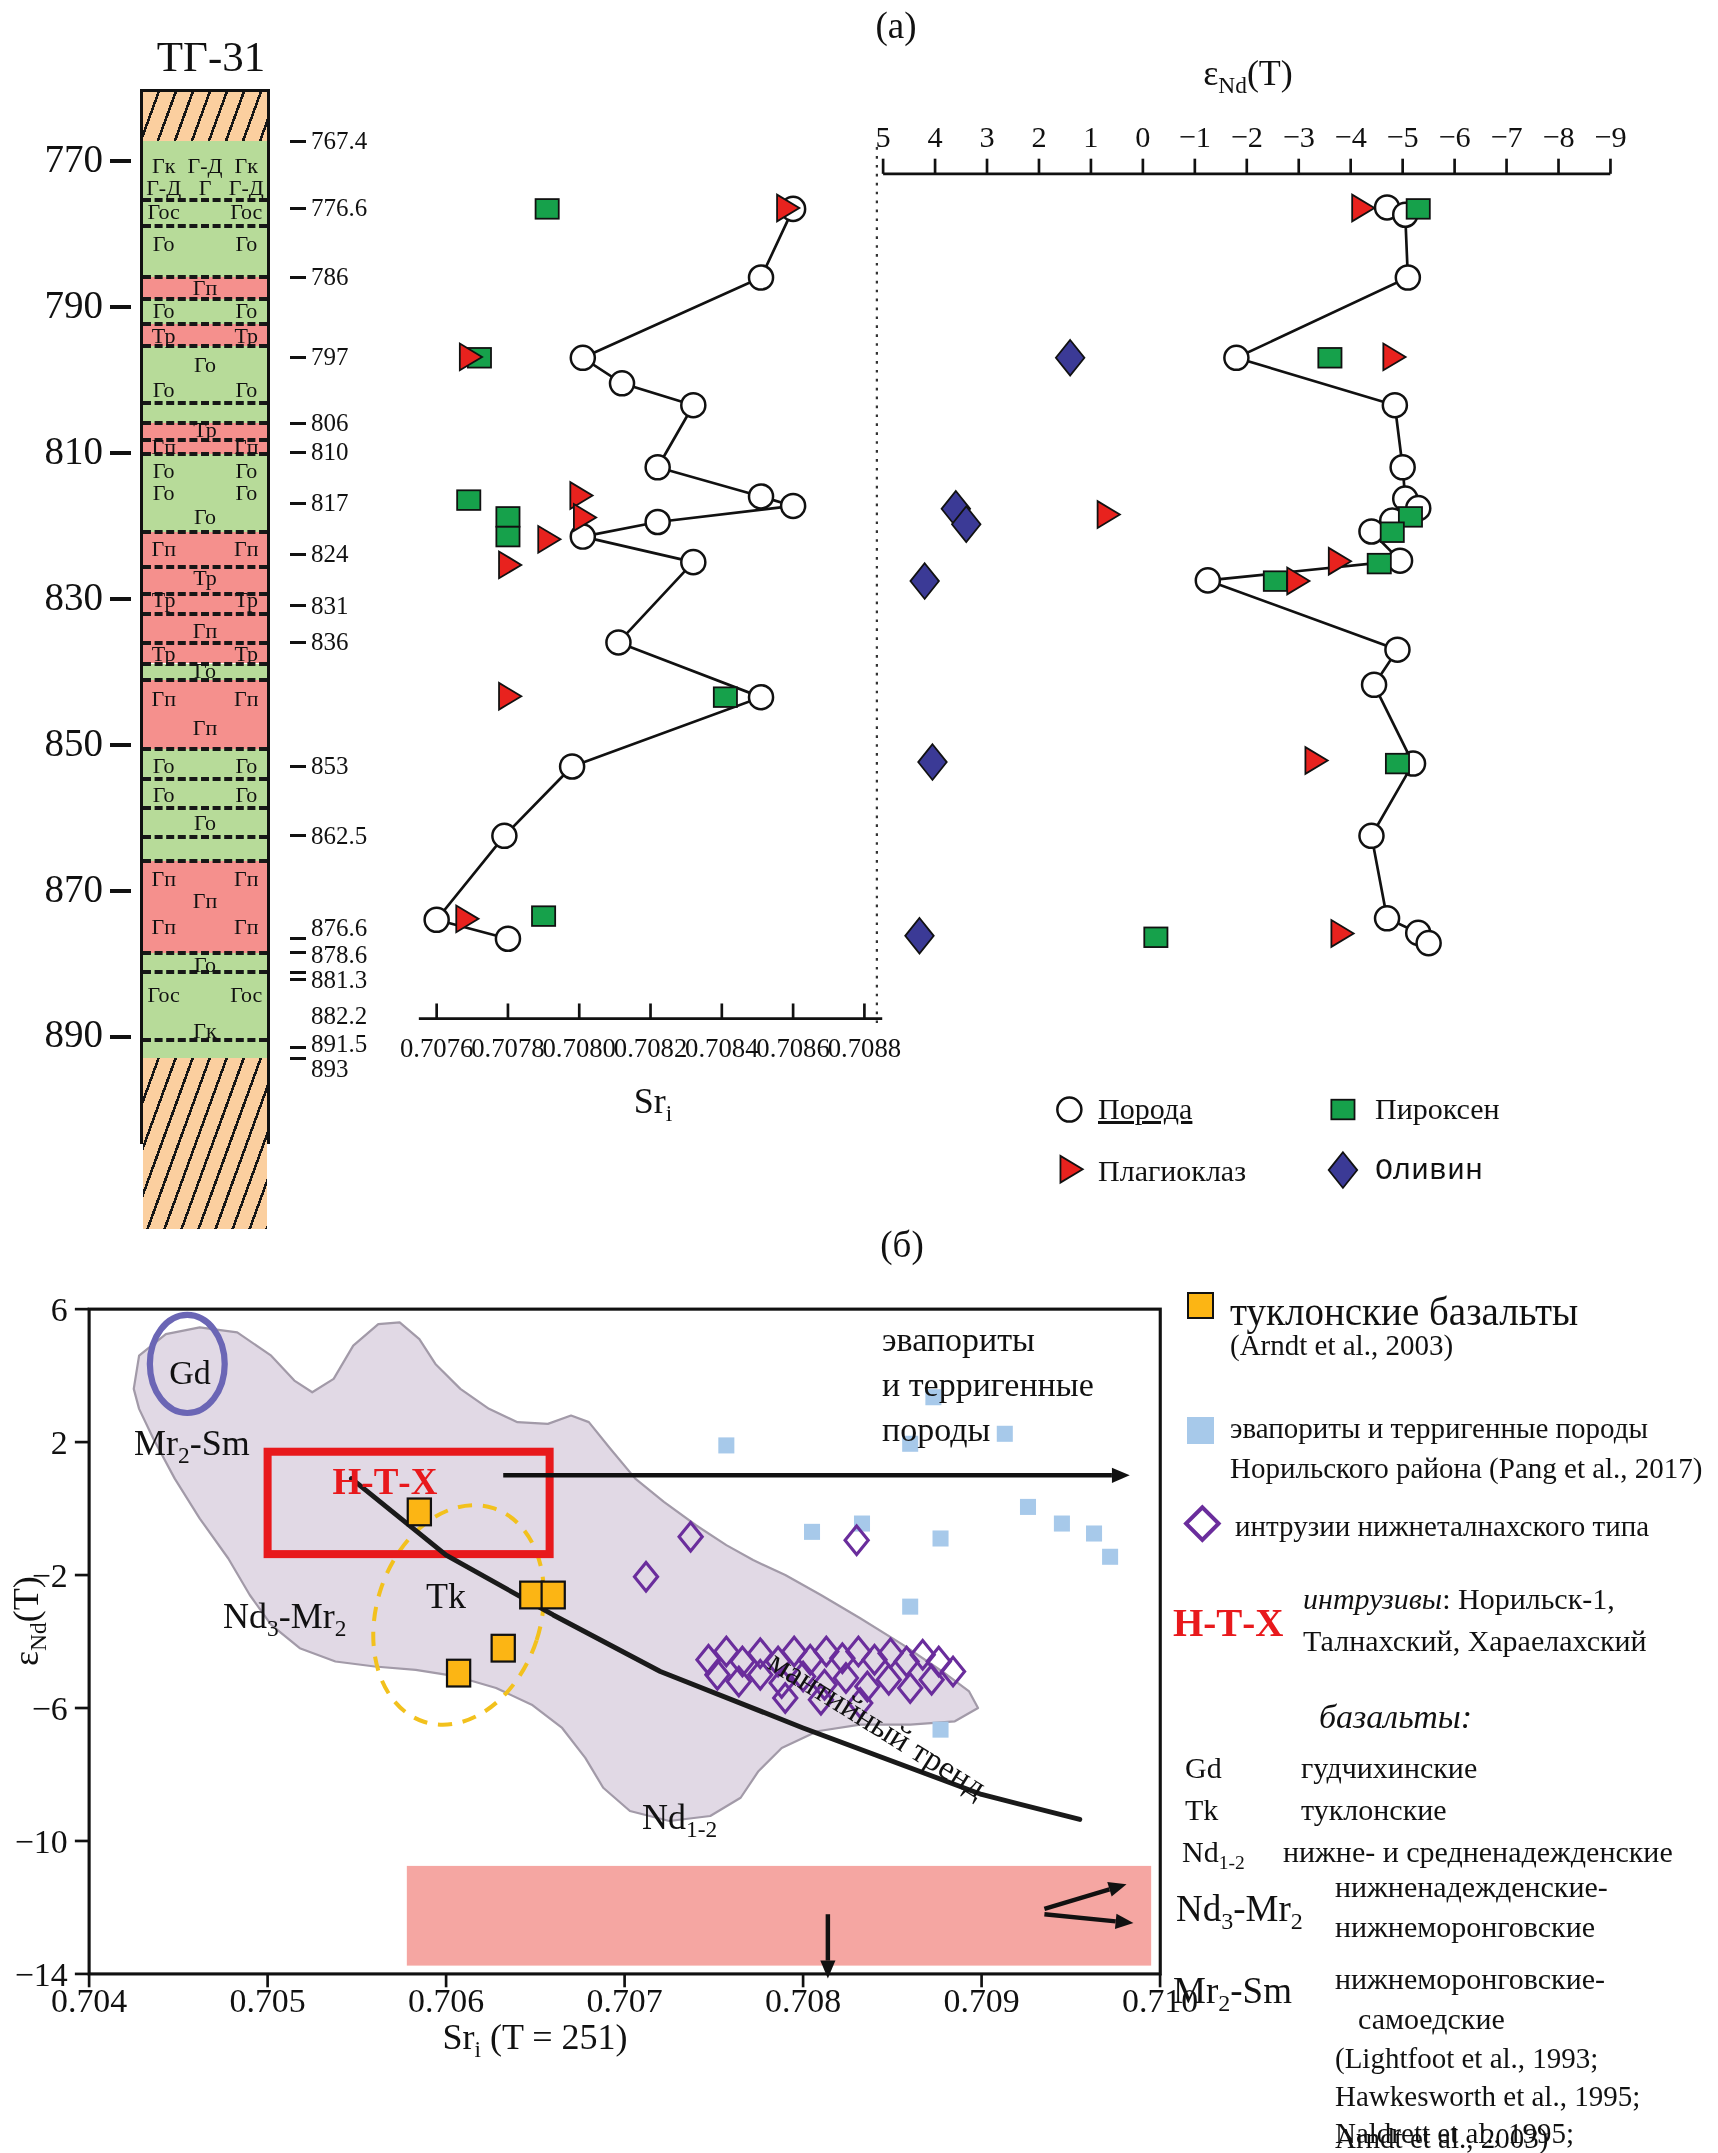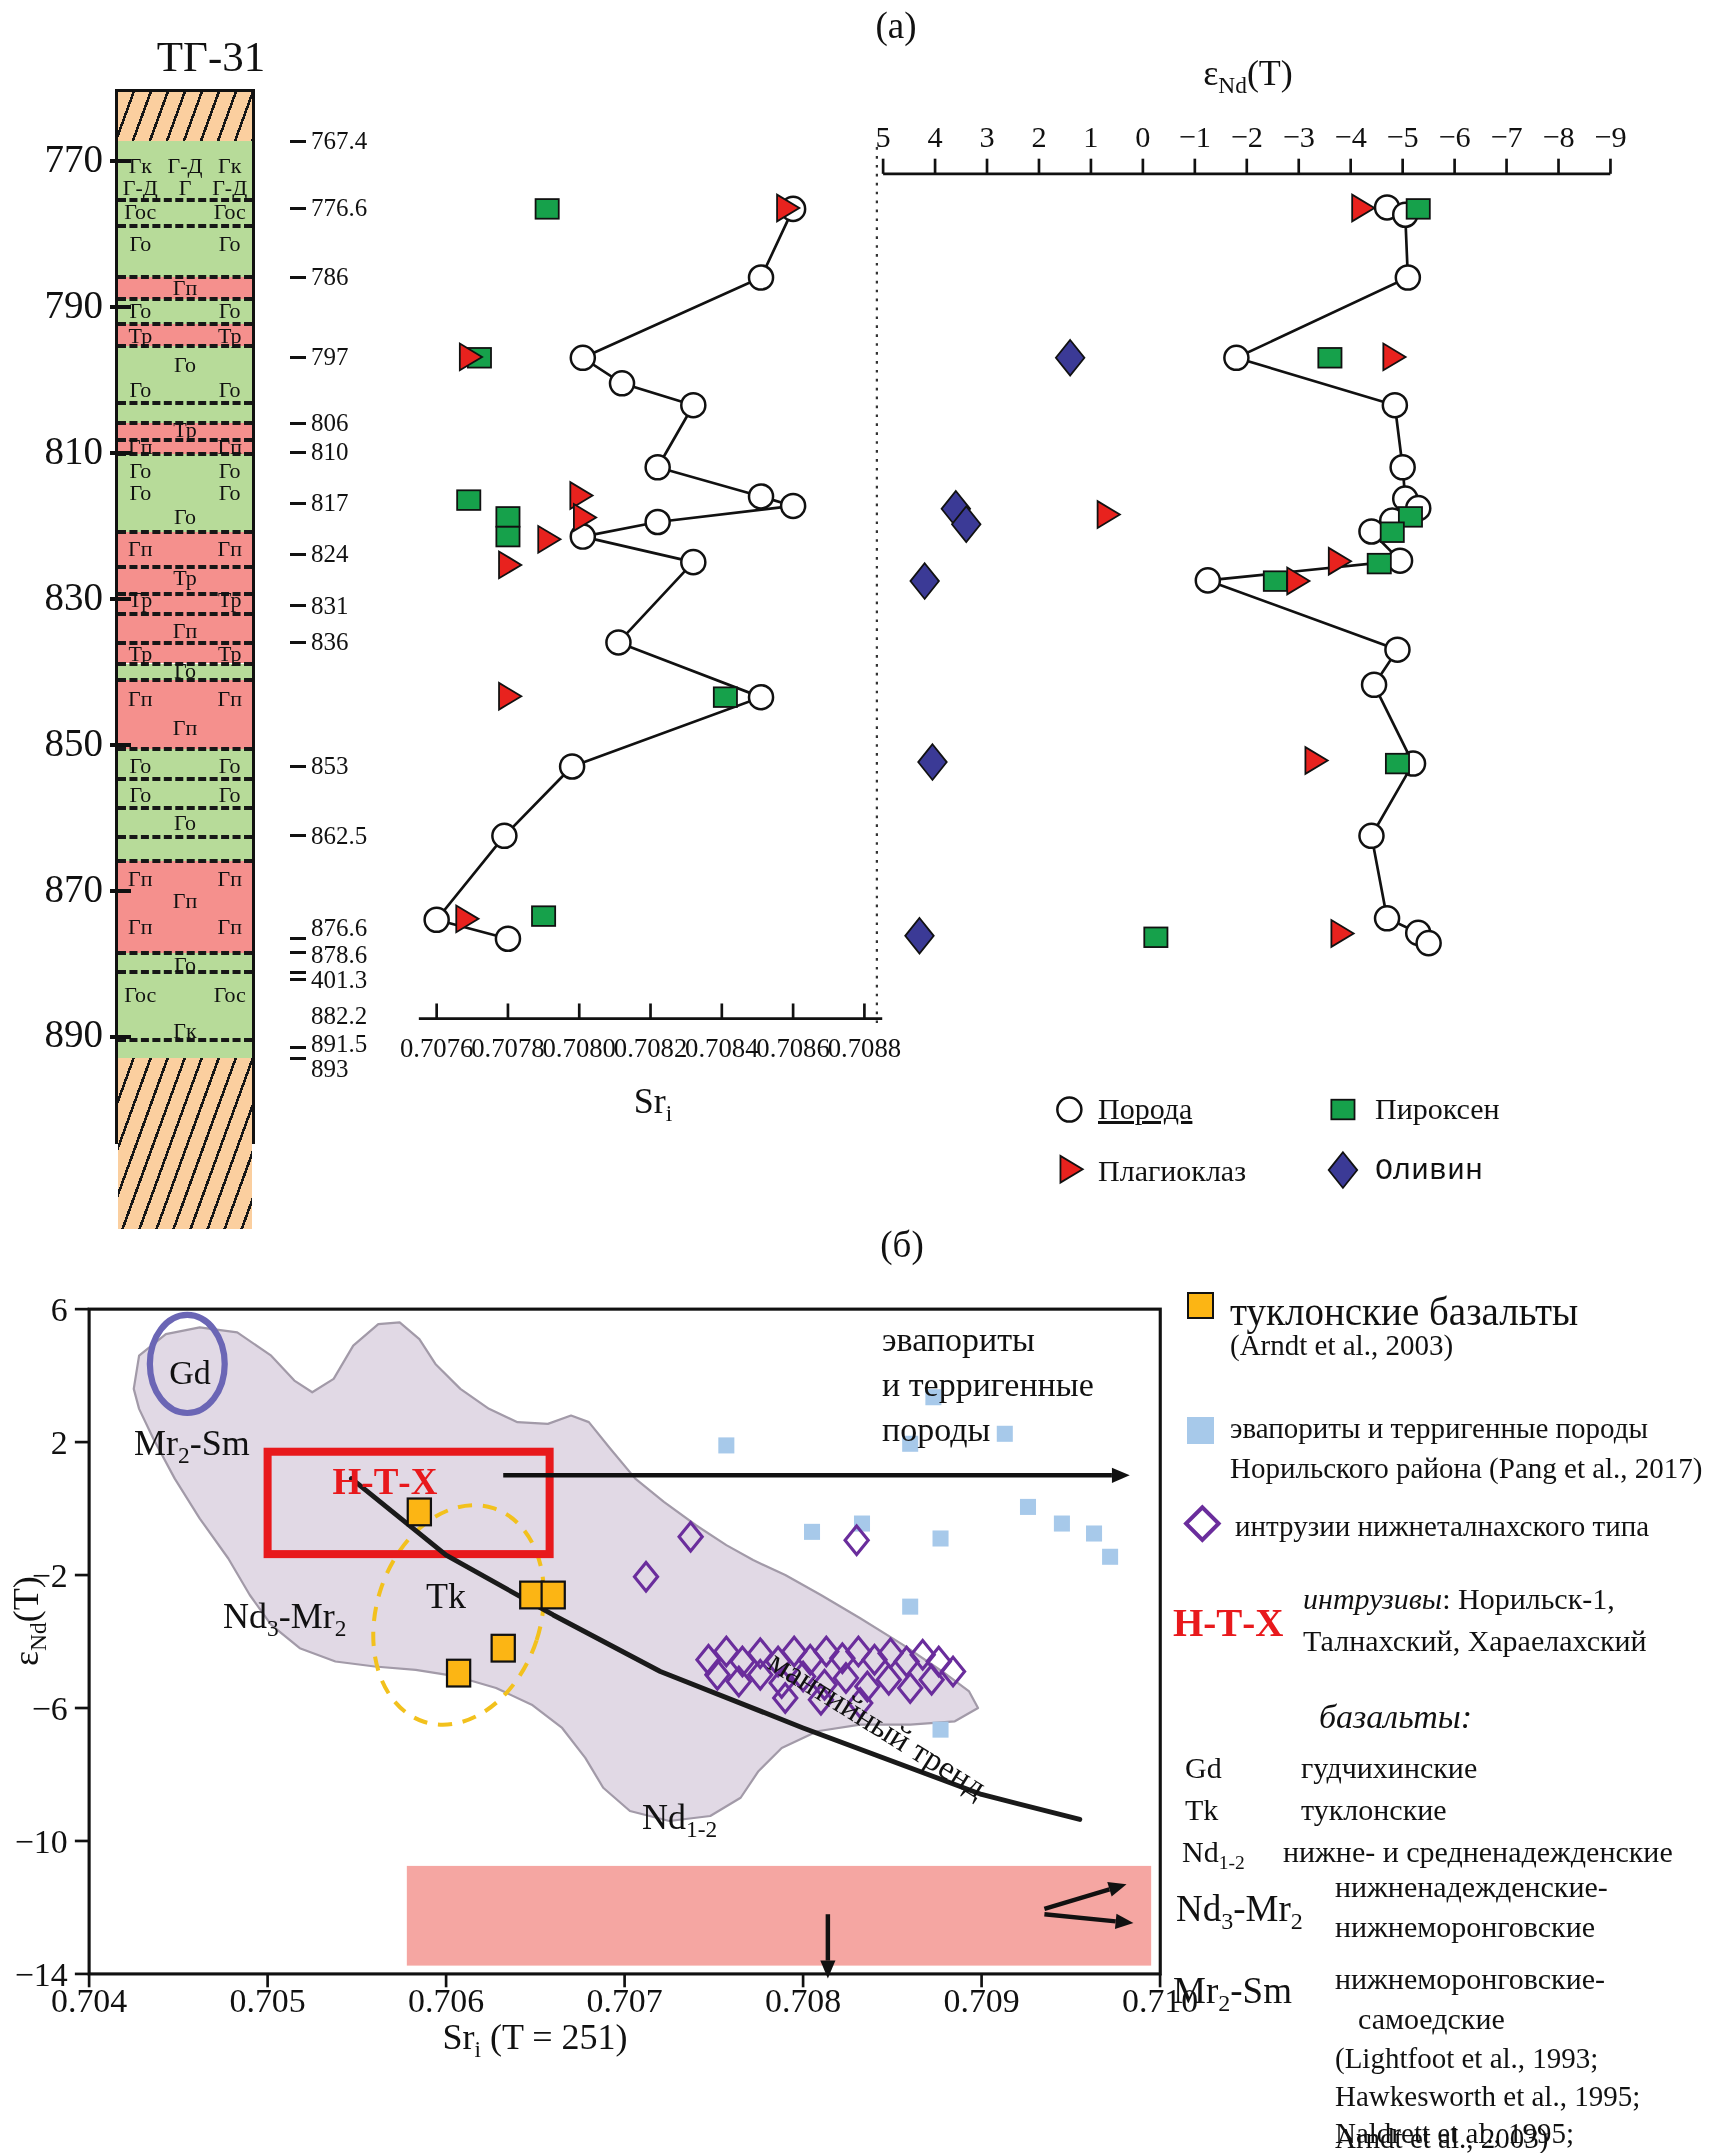--- a/index.html
+++ b/index.html
@@ -246,21 +246,21 @@
       <rect x="583.7440000000076" y="1774.78" width="26" height="30" fill="#fcb514" stroke="#111" stroke-width="2.5"></rect>
       <rect x="607.7800000000094" y="1774.78" width="26" height="30" fill="#fcb514" stroke="#111" stroke-width="2.5"></rect>
       <rect x="551.6959999999978" y="1834.46" width="26" height="30" fill="#fcb514" stroke="#111" stroke-width="2.5"></rect>
       <rect x="501.6210000000033" y="1862.435" width="26" height="30" fill="#fcb514" stroke="#111" stroke-width="2.5"></rect>
     </svg>
 
   <div class="t ctr" style="left:896px;top:3.6px;font-size:37px;">(а)</div>
   <div class="t ctr" style="left:902px;top:1223px;font-size:37px;">(б)</div>
 
   <div class="t ctr" style="left:211px;top:32px;font-size:43px;">ТГ-31</div>
-  <div id="column" style="left:115px;top:89px;width:140px;height:1055px;">
+  <div id="column" style="left:140px;top:89px;width:130px;height:1055px;">
       <div class="hatch" style="top:0px;height:49px;"></div>
       <div class="stratum" style="top:49px;height:136px;background:#b7db99;"></div>
       <div class="stratum" style="top:185px;height:22px;background:#f5908d;"></div>
       <div class="stratum" style="top:207px;height:25.5px;background:#b7db99;"></div>
       <div class="stratum" style="top:232px;height:22px;background:#f5908d;"></div>
       <div class="stratum" style="top:254px;height:77px;background:#b7db99;"></div>
       <div class="stratum" style="top:331px;height:31px;background:#f5908d;"></div>
       <div class="stratum" style="top:362px;height:78px;background:#b7db99;"></div>
       <div class="stratum" style="top:440px;height:131px;background:#f5908d;"></div>
       <div class="stratum" style="top:572px;height:16px;background:#b7db99;"></div>
@@ -547,21 +547,21 @@
     <div class="rdep" style="left:311px;top:628px;">836</div>
     <div class="ltick" style="left:290px;top:765px;width:16px;height:2.7px;"></div>
     <div class="rdep" style="left:311px;top:752px;">853</div>
     <div class="ltick" style="left:290px;top:834px;width:16px;height:2.7px;"></div>
     <div class="rdep" style="left:311px;top:822px;">862.5</div>
     <div class="ltick" style="left:290px;top:937px;width:16px;height:2.7px;"></div>
     <div class="rdep" style="left:311px;top:914px;">876.6</div>
     <div class="ltick" style="left:290px;top:951px;width:16px;height:2.7px;"></div>
     <div class="rdep" style="left:311px;top:941px;">878.6</div>
     <div class="ltick" style="left:290px;top:971px;width:16px;height:2.7px;"></div>
-    <div class="rdep" style="left:311px;top:966px;">401.3</div>
+    <div class="rdep" style="left:311px;top:966px;">881.3</div>
     <div class="ltick" style="left:290px;top:978px;width:16px;height:2.7px;"></div>
     <div class="rdep" style="left:311px;top:1002px;">882.2</div>
     <div class="ltick" style="left:290px;top:1046px;width:16px;height:2.7px;"></div>
     <div class="rdep" style="left:311px;top:1030px;">891.5</div>
     <div class="ltick" style="left:290px;top:1057px;width:16px;height:2.7px;"></div>
     <div class="rdep" style="left:311px;top:1055px;">893</div>
   </div>
 
 
 </body></html>

